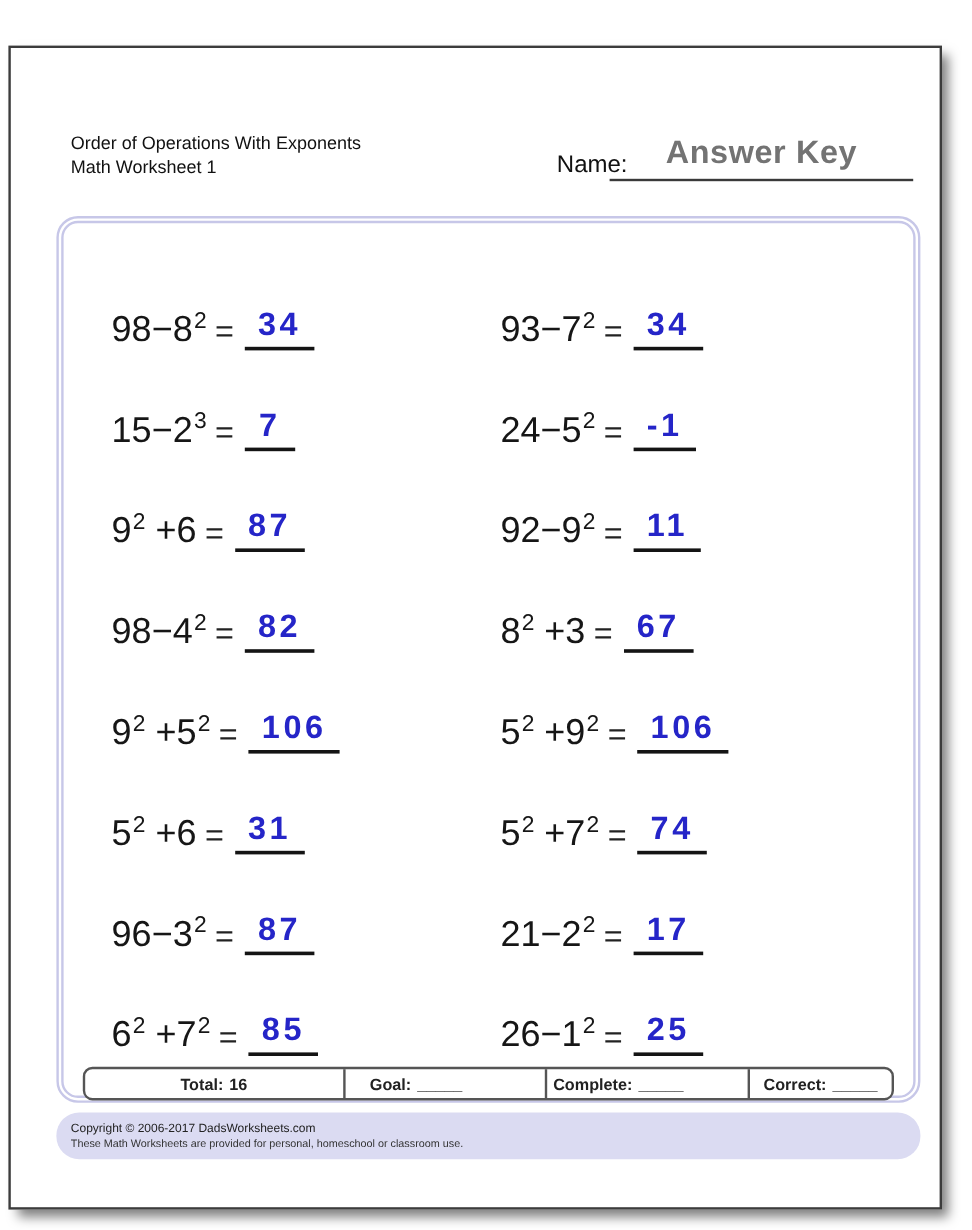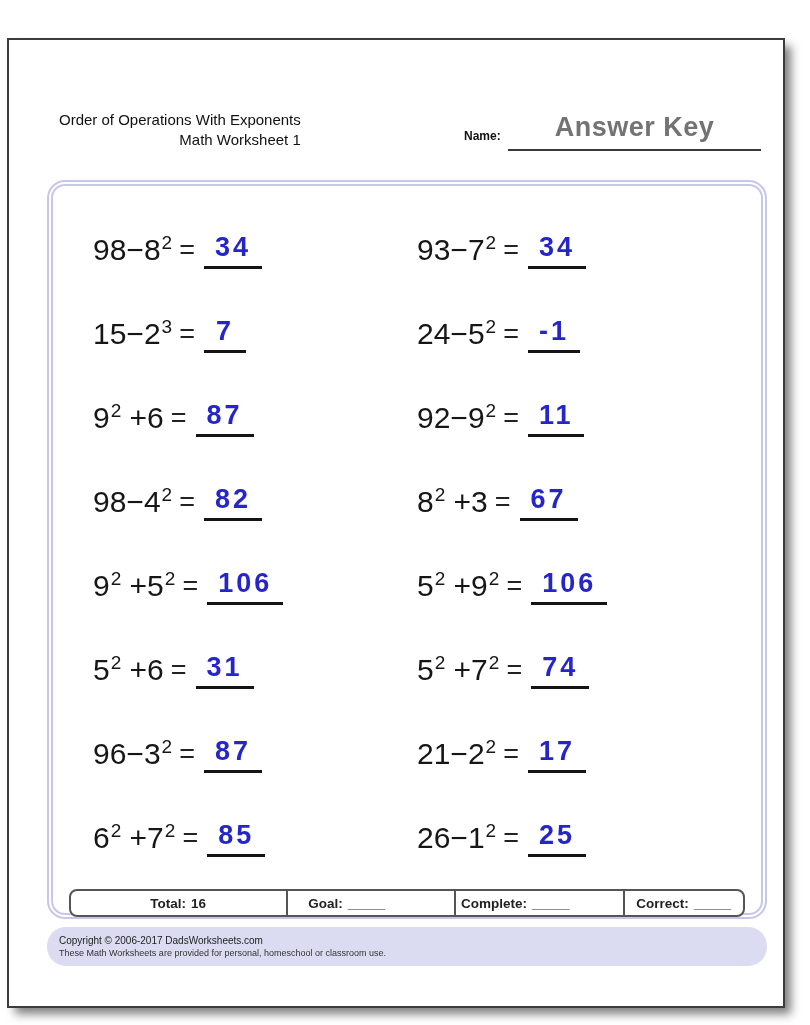--- a/index.html
+++ b/index.html
@@ -11,55 +11,55 @@
   }
   *{margin:0;padding:0;box-sizing:border-box;}
   html,body{width:810px;height:1025px;background:#ffffff;overflow:hidden;
     font-family:"Liberation Sans", sans-serif;color:var(--ink);}
   .sheet{
     position:absolute;left:7px;top:38px;width:778px;height:970px;
     background:#fff;border:2px solid #3c3c3c;
     box-shadow:7px 7px 9px -1px rgba(0,0,0,0.5);
   }
   
-  .ws-title{position:absolute;left:50px;top:70px;font-size:15px;line-height:20px;color:#111;text-align:right;}
+  .ws-title{position:absolute;left:50px;top:70px;font-size:15px;line-height:20px;color:#111;}
   .logo-outer{
     position:absolute;left:330px;top:49px;width:108px;height:108px;border-radius:50%;
     background:#fff;border:3px solid var(--lavender);z-index:5;
   }
   .logo-inner{
     position:absolute;left:4px;top:4px;right:4px;bottom:4px;border-radius:50%;
     border:2px solid var(--lavender);background:#fff;
     display:flex;flex-direction:column;align-items:center;justify-content:center;
   }
   .logo-inner span{
     font-family:"Liberation Serif", serif;font-weight:bold;font-size:31px;line-height:29px;
     color:var(--pemdas-green);letter-spacing:1px;
   }
   .name-row{position:absolute;left:455px;top:86px;width:300px;}
-  .name-label{font-size:12px;font-weight:bold;color:#111;}
+  .name-label{font-size:20px;font-weight:normal;color:#111;}
   .name-line{position:absolute;left:44px;top:23px;width:253px;height:2px;background:#3a3a3a;}
   .name-value{
     position:absolute;left:44px;top:-14px;width:253px;text-align:center;
     font-size:27px;font-weight:bold;color:#737373;letter-spacing:0.5px;
   }
   
   .main-box{
     position:absolute;left:38px;top:140px;width:720px;height:739px;
     border:2px solid var(--lavender);border-radius:18px;background:#fff;
   }
   .main-box-inner{
     position:absolute;left:2px;top:2px;right:2px;bottom:2px;
     border:2px solid var(--lavender);border-radius:14px;
   }
   .problems{
     position:absolute;left:0;top:26px;width:100%;
     display:grid;grid-template-columns:1fr 1fr;grid-auto-rows:84px;
   }
-  .problem-cell{display:flex;align-items:center;font-size:30px;color:#161616;}
+  .problem-cell{display:flex;align-items:flex-end;font-size:30px;color:#161616;}
   .problem-cell.colL{padding-left:44px;}
   .problem-cell.colR{padding-left:10px;}
   .problem-cell sup{font-size:19px;vertical-align:super;line-height:0;margin-left:1px;}
   .eq{margin:0 9px 0 7px;font-size:27px;color:#222;}
   .answer{
     display:inline-block;color:var(--accent-blue);font-weight:bold;font-size:27px;
     letter-spacing:3px;border-bottom:3px solid #141414;padding:0 11px 3px 11px;min-width:42px;
     text-align:center;
   }
   

